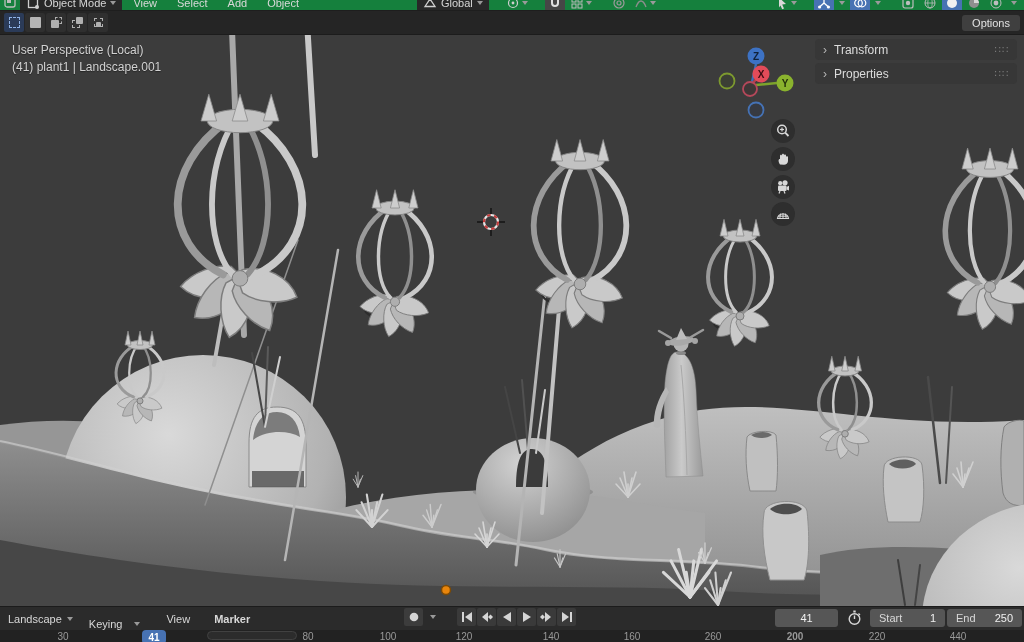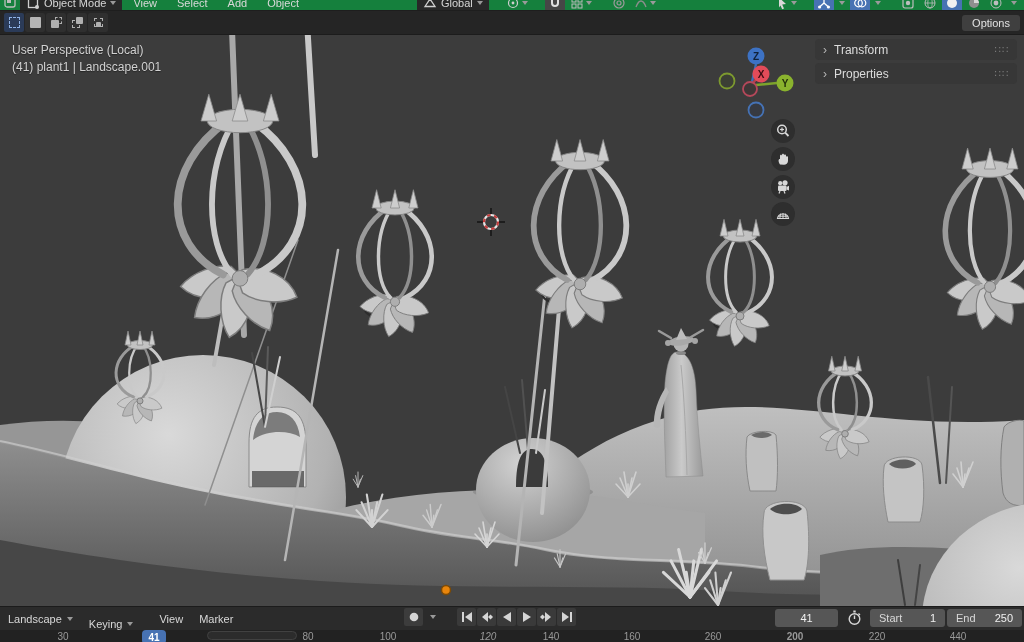--- a/index.html
+++ b/index.html
@@ -615,26 +615,26 @@
       <span>Properties</span>
       <span class="grip">∷∷</span>
     </div>
   </div>
 
   <div class="tl">
     <span class="menu-item" style="display:flex;align-items:center;gap:5px;">
       <span>Landscape</span>
         <span class="chev"></span>
     </span>
-    <span class="menu-item" style="display:flex;align-items:center;gap:5px;margin-top:9px;">
+    <span class="menu-item" style="display:flex;align-items:center;gap:12px;margin-top:9px;">
       <span>Keying</span>
         <span class="chev"></span>
     </span>
     <span class="menu-item" style="margin-left:10px;">View</span>
-    <span class="menu-item" style="">Marker</span>
+    <span class="menu-item" style="margin-left:8px;font-weight:bold;">Marker</span>
   </div>
 
   <div class="tlwrap" style="top:608px;">
     <div class="tpbtn" style="background:#3c3c3c">
       <svg width="12" height="12">
           <circle cx="6" cy="6" r="4.3" fill="#d6d6d6"></circle>
         </svg>
     </div>
     <span class="chev" style="margin:0 4px;"></span>
     <div class="tpgroup">
@@ -694,21 +694,21 @@
     <span class="lab">End</span>
       <span>250</span>
   </div>
 
   <div class="ruler" id="ruler-ticks">
     <div class="hscroll"></div>
     <div class="badge">41</div>
   <span class="tick" style="left: 63px;">30</span>
       <span class="tick" style="left: 308px;">80</span>
       <span class="tick" style="left: 388px;">100</span>
-      <span class="tick" style="left: 488px; font-style: italic;">120</span>
+      <span class="tick" style="left: 464px;">120</span>
       <span class="tick" style="left: 551px;">140</span>
       <span class="tick" style="left: 632px;">160</span>
       <span class="tick" style="left: 713px;">260</span>
       <span class="tick" style="left: 795px; font-weight: bold;">200</span>
       <span class="tick" style="left: 877px;">220</span>
       <span class="tick" style="left: 958px;">440</span>
     </div>
 
 </div>
 

